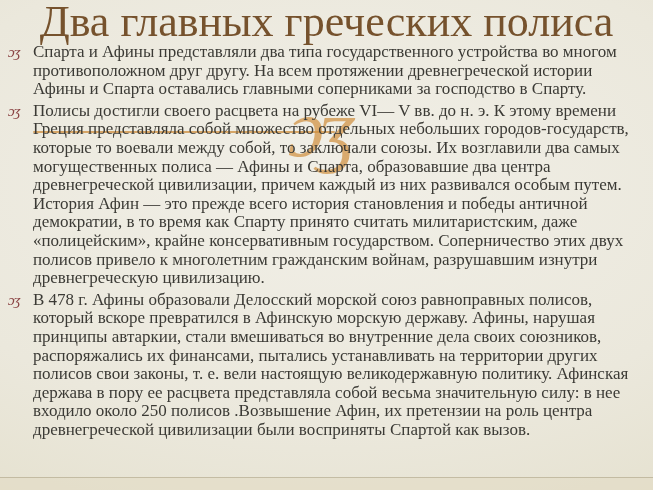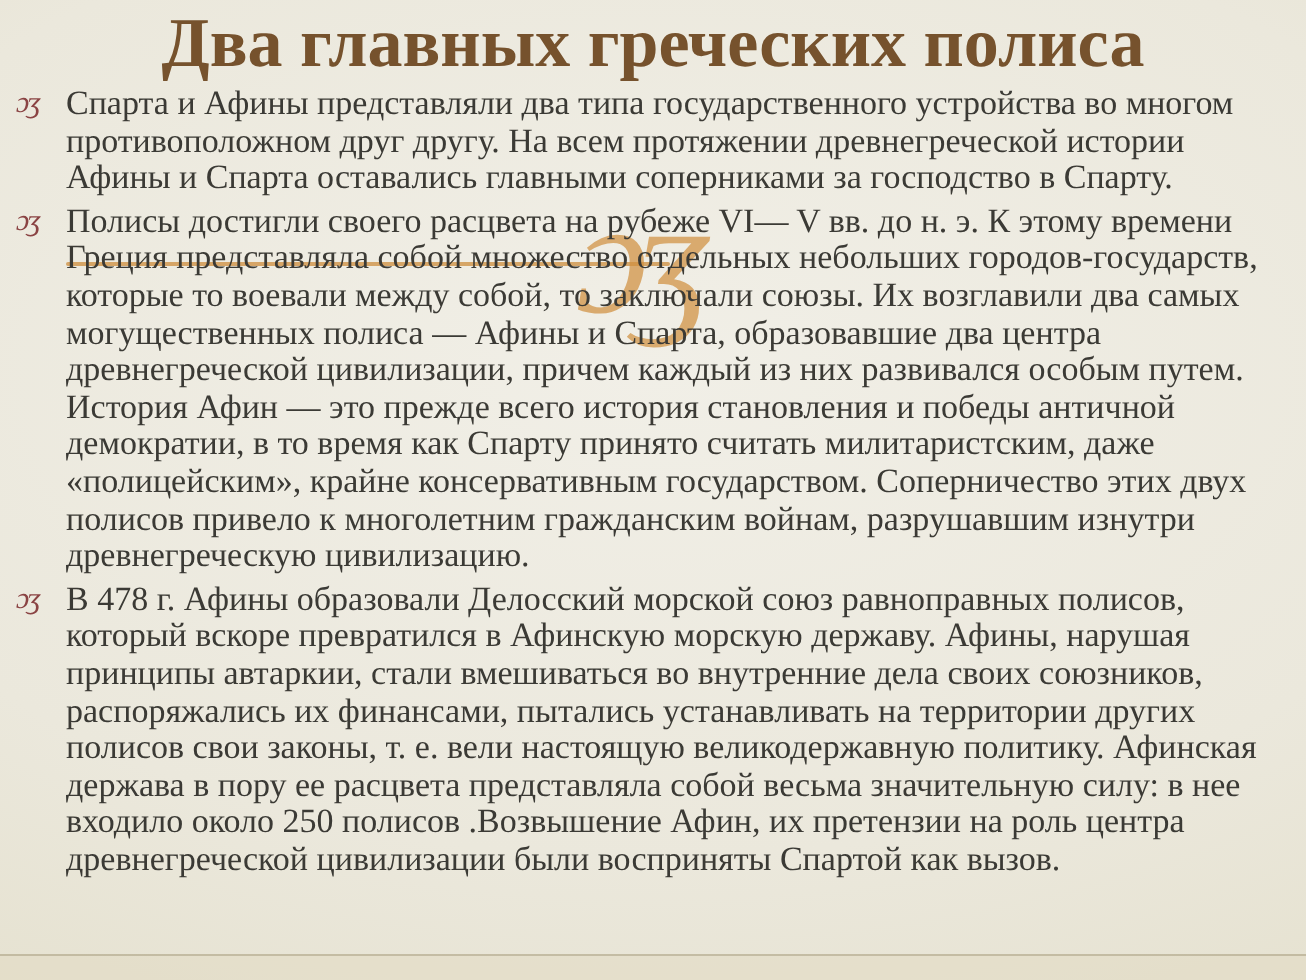--- a/index.html
+++ b/index.html
@@ -25,21 +25,21 @@
   .ornament .glyph{
     position:absolute;left:288px;top:88px;
     font-style:italic;font-family:"Liberation Serif",serif;
     font-size:82px;line-height:1;letter-spacing:-6px;
     color:rgba(208,144,64,0.72);
   }
   .title{
     position:relative;z-index:1;
     margin:0;padding:1px 10px 0 10px;
     text-align:center;
-    font-size:35px;line-height:41px;font-weight:bold;
+    font-size:44px;line-height:41px;font-weight:normal;
     color:#76522d;
     letter-spacing:0px;
   }
   .content{
     position:relative;z-index:1;
     padding:1px 6px 0 0;
   }
   .para{
     position:relative;
     padding-left:33px;

